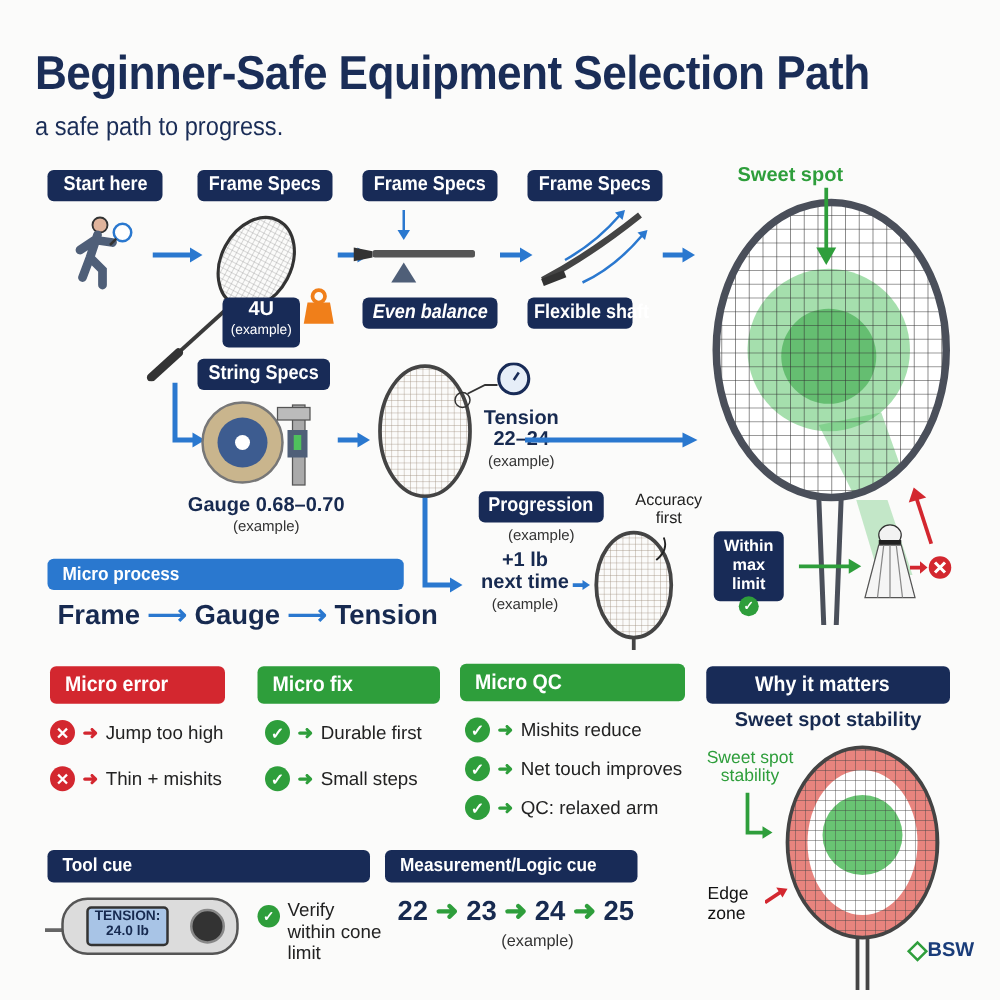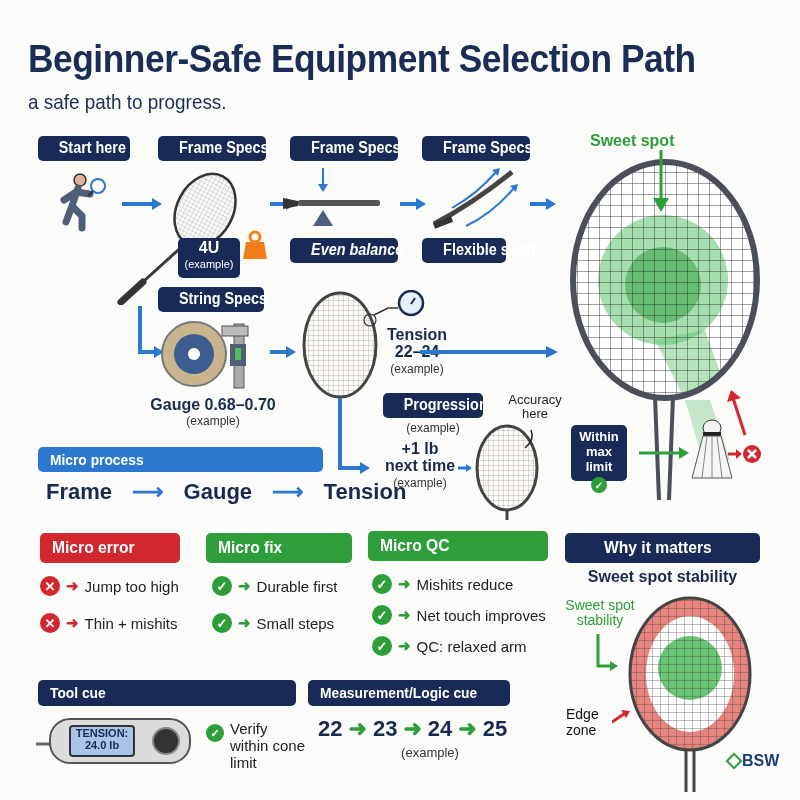--- a/index.html
+++ b/index.html
@@ -1,20 +1,20 @@
 <!DOCTYPE html>
 <html><head>
 <meta charset="utf-8">
 <style>
   * { box-sizing: border-box; margin: 0; padding: 0; }
   body { width: 800px; height: 800px; background: #fbfbfa; font-family: "Liberation Sans", sans-serif; position: relative; overflow: hidden; color: #172a50; }
   .abs { position: absolute; }
   .title { left: 28px; top: 38px; font-size: 38px; font-weight: bold; color: #1a2d57; letter-spacing: -0.5px; white-space: nowrap; transform: scaleX(0.93); transform-origin: left; }
   .subtitle { left: 28px; top: 90px; font-size: 21px; color: #1a2d57; transform: scaleX(0.9); transform-origin: left; }
-  .pill { background: #182b57; color: #fff; font-weight: bold; font-size: 16px; border-radius: 5px; text-align: center; line-height: 24px; height: 25px; white-space: nowrap; padding-left: 16px; }
+  .pill { background: #182b57; color: #fff; font-weight: bold; font-size: 16px; border-radius: 5px; text-align: center; line-height: 24px; height: 25px; white-space: nowrap; }
   .pill span { display:inline-block; transform: scaleX(0.9); }
   .bar { height: 30px; border-radius: 5px; color: #fff; font-weight: bold; font-size: 17px; line-height: 30px; padding-left: 12px; white-space: nowrap; }
   .bar span { display:inline-block; transform: scaleX(0.92); transform-origin: left; }
   .red { background: #d3272f; }
   .green { background: #2e9e3b; }
   .navy { background: #182b57; }
   .blue { background: #2a78cf; }
   .ex { font-size: 12px; color: #333; text-align: center; }
   .bold-navy { font-weight: bold; color: #172a50; text-align: center; }
   .list-row { display: flex; align-items: center; gap: 6px; font-size: 15px; color: #222; height: 26px; white-space: nowrap; }
@@ -200,24 +200,24 @@
 <div class="abs ex" style="left:370px;top:476px;width:100px;">(example)</div>
 <svg style="left:458px;top:462px" width="16" height="12">
     <path d="M0 6 H9" stroke="#2a78cf" stroke-width="3"></path>
     <path d="M8 2 L14 6 L8 10 Z" fill="#2a78cf"></path>
   </svg>
 <svg style="left:473px;top:420px" width="70" height="100">
   <ellipse cx="34" cy="48" rx="30" ry="42" fill="url(#g2)" stroke="#444" stroke-width="3"></ellipse>
   <line x1="34" y1="90" x2="34" y2="100" stroke="#444" stroke-width="3"></line>
   <path d="M58 10 Q62 20 52 28" stroke="#222" stroke-width="1.5" fill="none"></path>
 </svg>
-<div class="abs" style="left:500px;top:393px;width:70px;font-size:13px;color:#222;text-align:center;line-height:14px;">Accuracy here</div>
+<div class="abs" style="left:500px;top:393px;width:70px;font-size:13px;color:#222;text-align:center;line-height:14px;">Accuracy first</div>
 
 <div class="abs bar blue" style="left:38px;top:447px;width:285px;height:25px;line-height:25px;font-size:15px;"><span>Micro process</span></div>
-<div class="abs" style="left:46px;top:479px;display:flex;align-items:center;gap:20px;font-weight:bold;font-size:22px;color:#172a50;white-space:nowrap;">
+<div class="abs" style="left:46px;top:479px;display:flex;align-items:center;gap:6px;font-weight:bold;font-size:22px;color:#172a50;white-space:nowrap;">
   <span>Frame</span>
   <span style="color:#2a78cf">⟶</span>
   <span>Gauge</span>
   <span style="color:#2a78cf">⟶</span>
   <span>Tension</span>
 </div>
 
 <div class="abs bar red" style="left:40px;top:533px;width:140px;"><span>Micro error</span></div>
 <div class="abs" style="left:40px;top:573px;">
   <div class="list-row" style="margin-bottom:11px">

